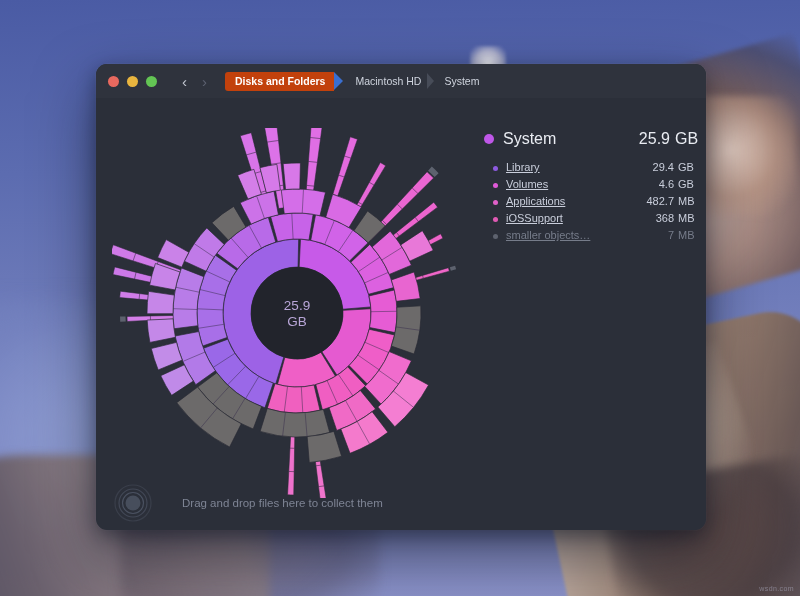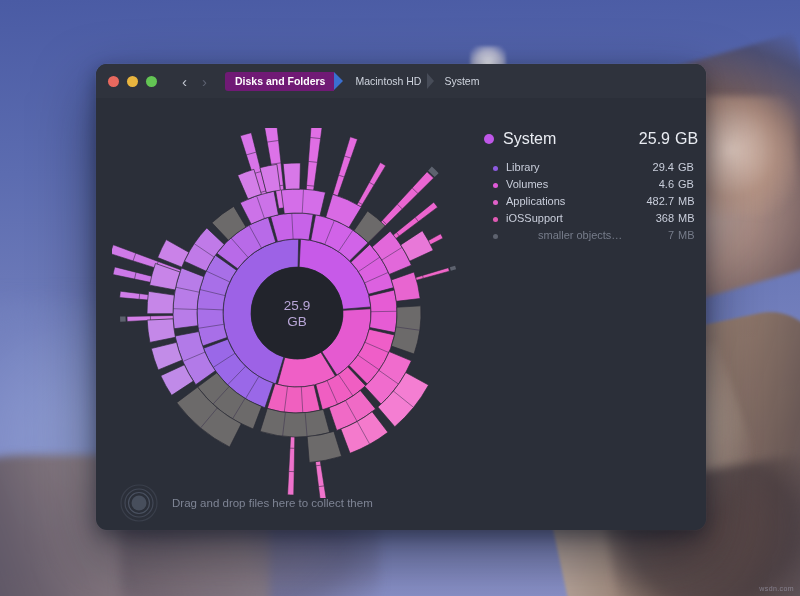--- a/index.html
+++ b/index.html
@@ -167,21 +167,21 @@
     display: flex;
     align-items: center;
     height: 19px;
     padding: 0 11px 0 12px;
     font-size: 10.5px;
     color: #cfd4de;
     white-space: nowrap;
     background: transparent;
   }
   .crumb.active {
-    background: #701a75;
+    background: #c2410c;
     color: #ffffff;
     border-radius: 3px 0 0 3px;
     padding-left: 10px;
     padding-right: 9px;
     font-weight: bold;
   }
   
   .crumb.active::after {
     content: "";
     position: absolute;
@@ -226,22 +226,22 @@
   .lg-dot {
     flex: 0 0 auto;
     border-radius: 50%;
     display: block;
   }
   .legend-row.primary .lg-dot { width: 10px; height: 10px; margin-right: 9px; }
   .legend-row.child .lg-dot  { width: 5px;  height: 5px;  margin-right: 8px; margin-left: 9px; }
 
   .lg-label { flex: 1 1 auto; white-space: nowrap; }
   .legend-row.primary .lg-label { font-size: 16px; color: #e9ecf2; }
-  .legend-row.child  .lg-label  { font-size: 11px; color: #c9cedb; }
-  .legend-row.muted  .lg-label  { color: #767c8a; margin-left: 32px; }
+  .legend-row.child  .lg-label  { font-size: 11px; color: #c9cedb; text-decoration: underline; }
+  .legend-row.muted  .lg-label  { color: #767c8a; }
 
   .lg-value {
     flex: 0 0 auto;
     text-align: right;
     font-variant-numeric: tabular-nums;
   }
   .legend-row.primary .lg-value { font-size: 16px; color: #e9ecf2; width: 62px; }
   .legend-row.child  .lg-value  { font-size: 11px; color: #c9cedb; width: 44px; }
   .legend-row.muted  .lg-value  { color: #767c8a; }
 
@@ -267,25 +267,25 @@
   .hub-text {
     font-family: "Liberation Sans", sans-serif;
     font-size: 13.5px;
     fill: #b9a6d8;
     text-anchor: middle;
   }
 
   
   #dropzone {
     position: absolute;
-    left: 16px;
+    left: 10px;
     bottom: 8px;
     display: flex;
     align-items: center;
-    gap: 14px;
+    gap: 30px;
     padding-left: 8px;
   }
   .drop-icon { display: block; }
   .drop-label {
     font-size: 11.5px;
     color: #7e8494;
     white-space: nowrap;
   }
 </style>
 </head>

